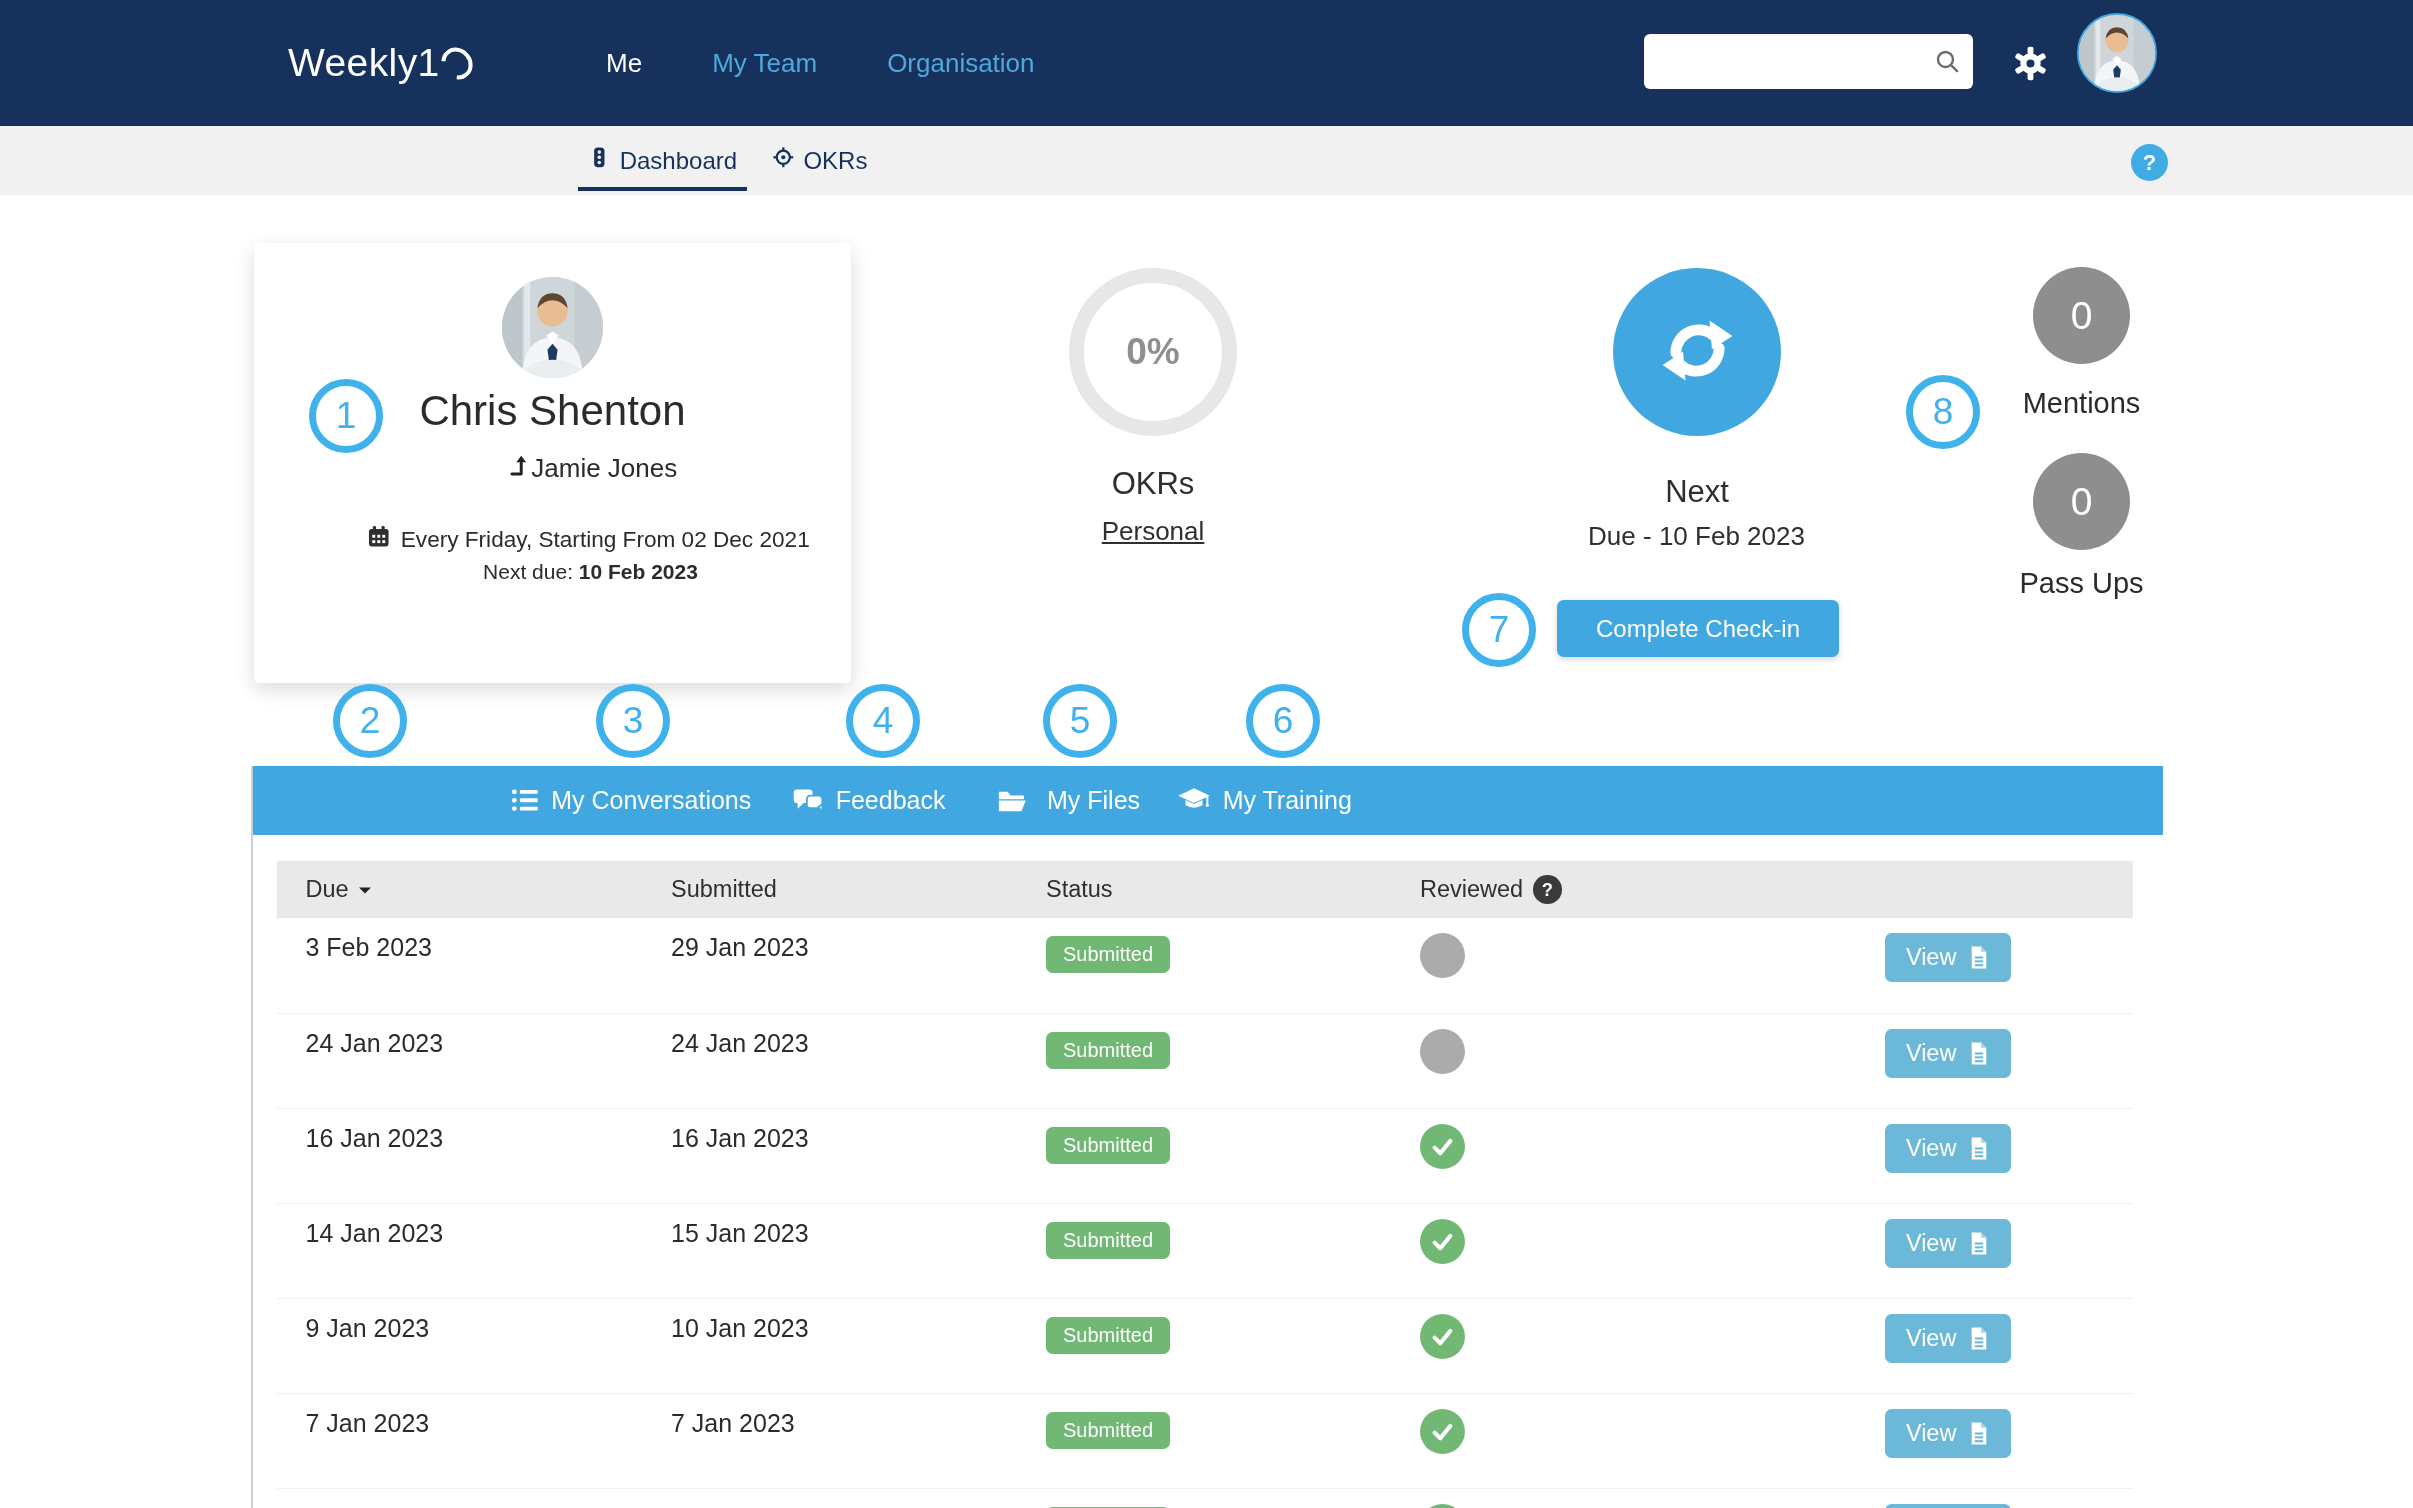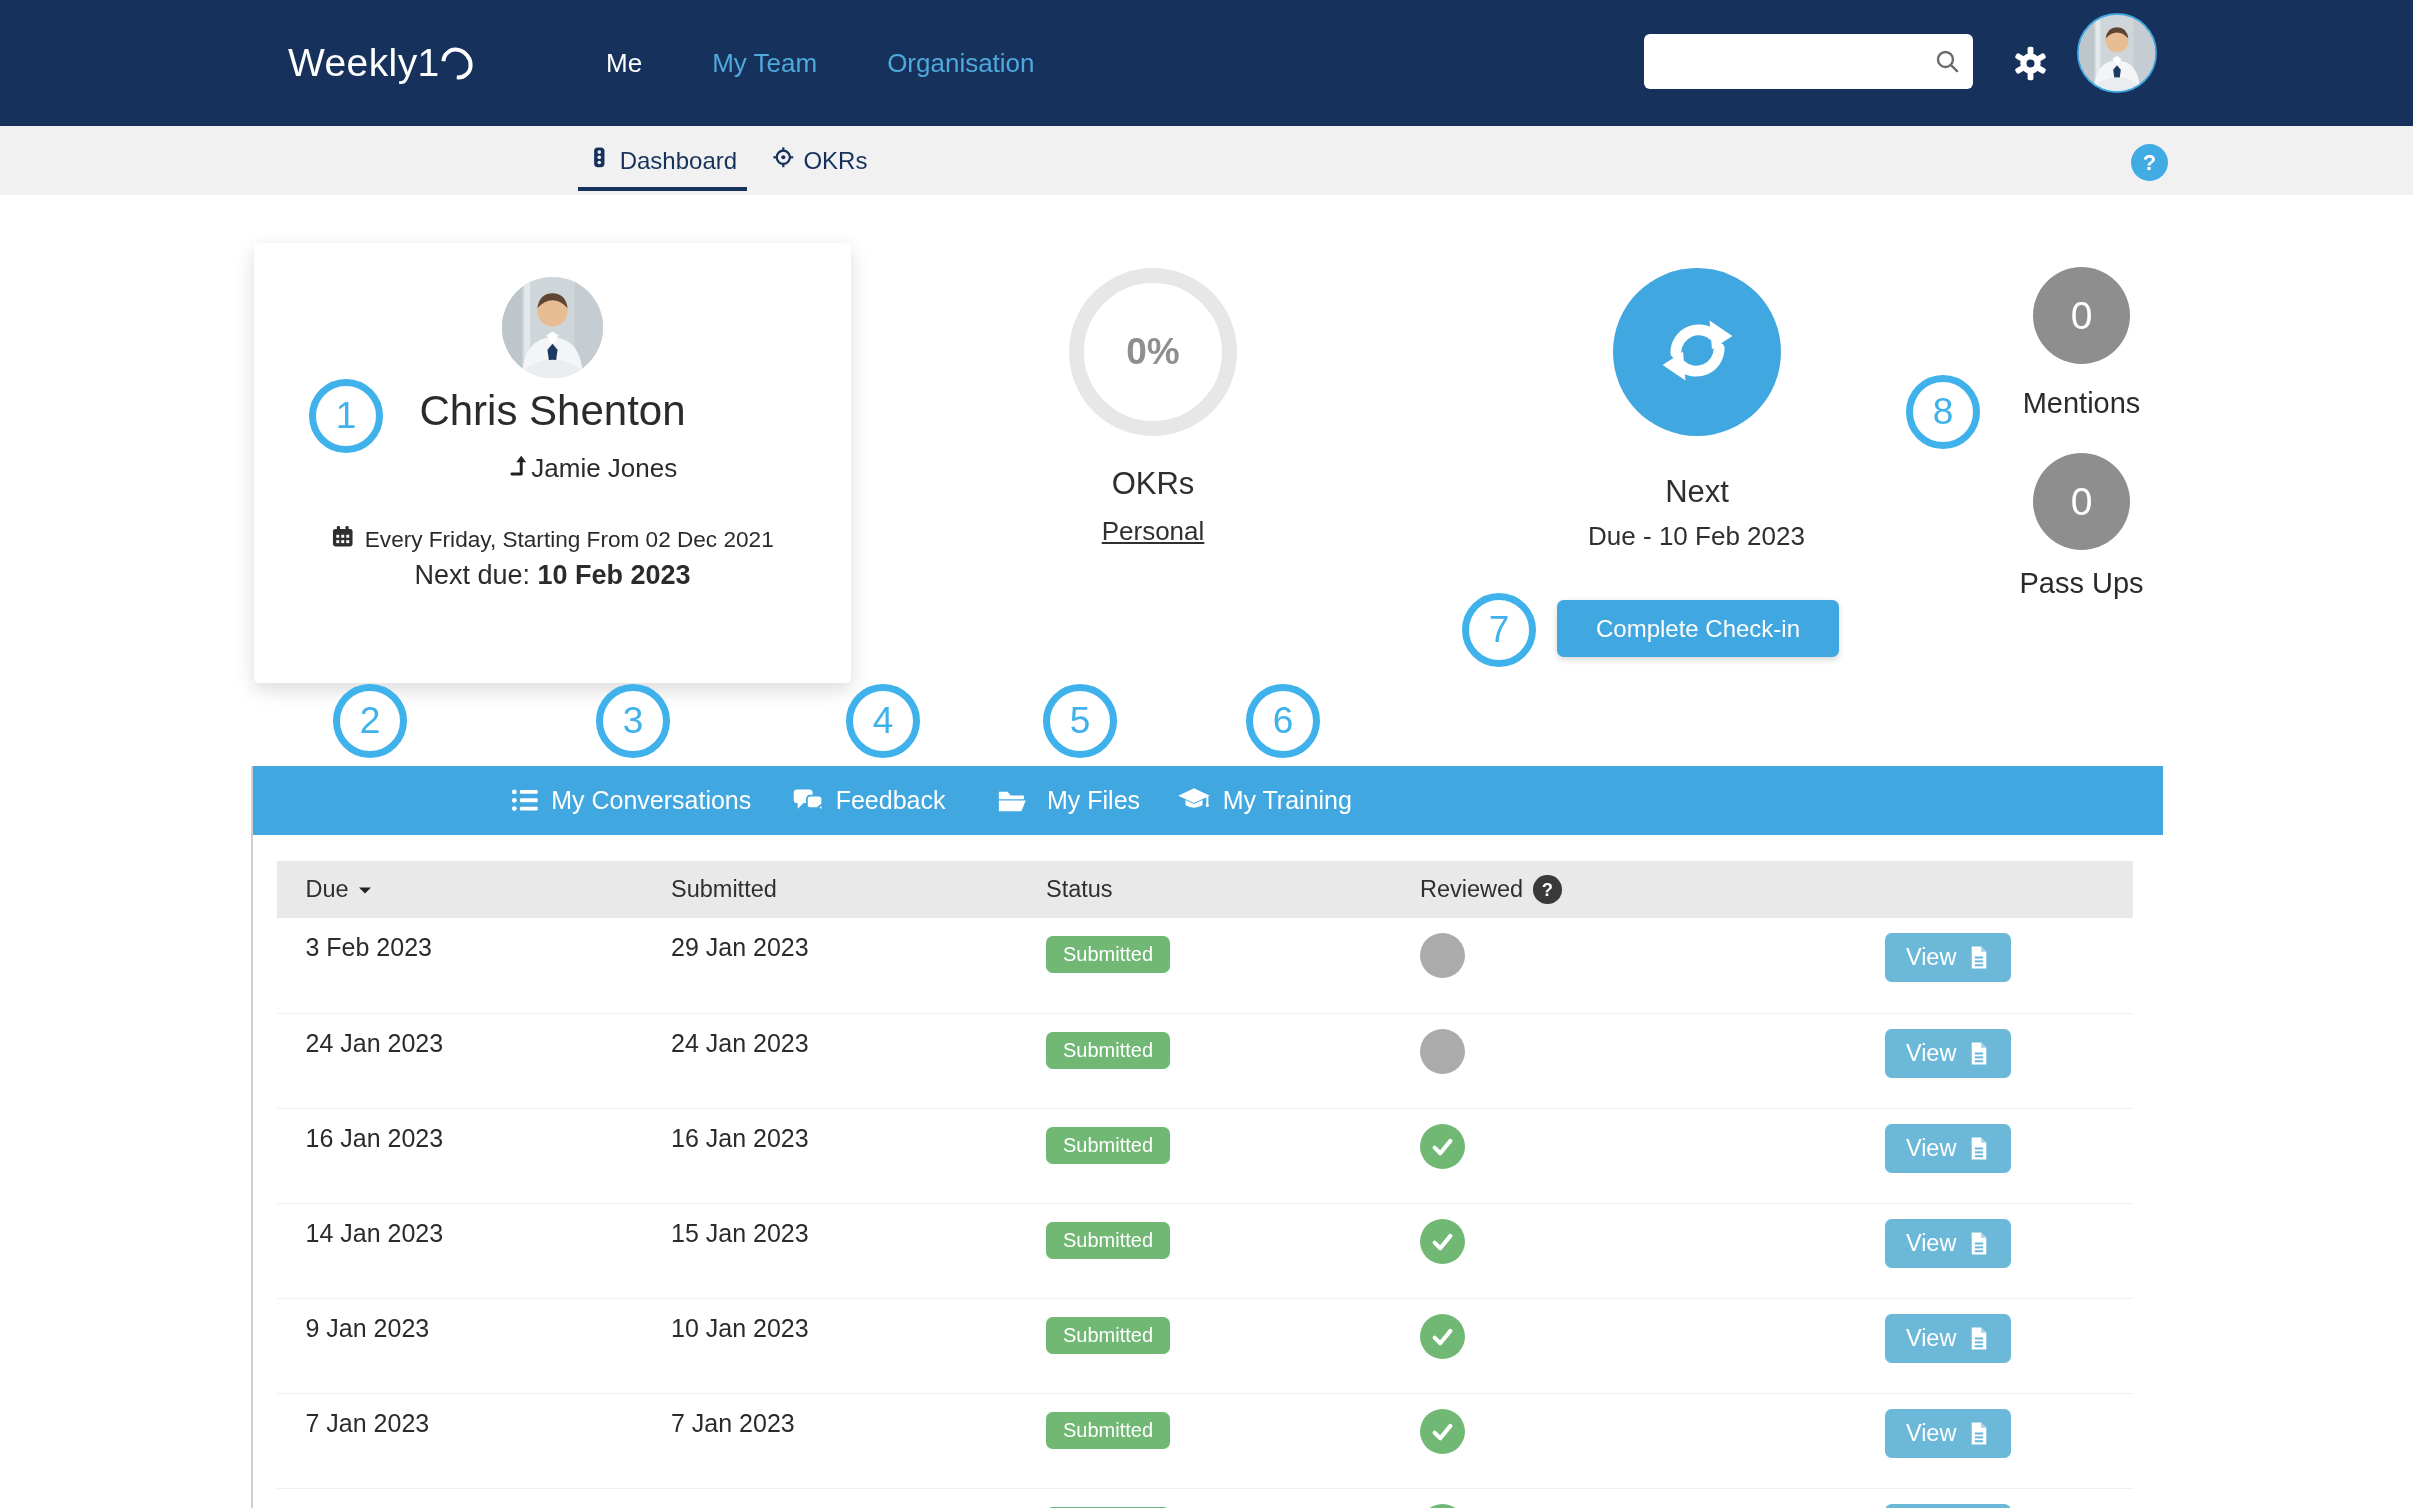--- a/index.html
+++ b/index.html
@@ -36,22 +36,22 @@
         color:#fff;font-size:22px;font-weight:700;display:flex;align-items:center;justify-content:center;cursor:pointer;}
 
   
   .card{position:absolute;left:254px;top:243px;width:597px;height:440px;background:#fff;border-radius:5px;
         box-shadow:0 6.7px 20px rgba(0,0,0,.14);}
   .card-avatar{position:absolute;left:248px;top:34px;width:101px;height:101px;border-radius:50%;overflow:hidden;background:#cfd6da;}
   .card-name{position:absolute;left:0;top:144px;width:100%;text-align:center;font-size:42px;font-weight:500;color:#2b2b2b;}
   .card-manager{position:absolute;left:0;top:210px;width:100%;display:flex;justify-content:center;
         gap:0;font-size:26px;color:#2b2b2b;margin-left:40px;}
   .card-schedule{position:absolute;left:0;top:282px;width:100%;display:flex;justify-content:center;align-items:center;
-        gap:10px;font-size:22.6px;font-weight:500;color:#2b2b2b;}
-  .card-nextdue{position:absolute;left:0;top:317px;width:100%;text-align:center;font-size:27px;color:#2b2b2b;}
+        gap:10px;font-size:22.6px;font-weight:500;color:#2b2b2b;padding-left:36px;}
+  .card-nextdue{position:absolute;left:0;top:317px;width:100%;text-align:center;font-size:21px;color:#2b2b2b;padding-left:38px;}
   .card-nextdue b{font-weight:700;}
 
   
   .okr-ring{position:absolute;left:1069px;top:268px;width:168px;height:168px;border:15px solid #E7E7E7;
         border-radius:50%;box-sizing:border-box;display:flex;align-items:center;justify-content:center;
         font-size:37px;font-weight:700;color:#8f8f8f;background:#fff;}
   .okr-title{position:absolute;left:1069px;top:466px;width:168px;text-align:center;font-size:31px;}
   .okr-sub{position:absolute;left:1069px;top:516px;width:168px;text-align:center;font-size:26px;text-decoration:underline;}
 
   

